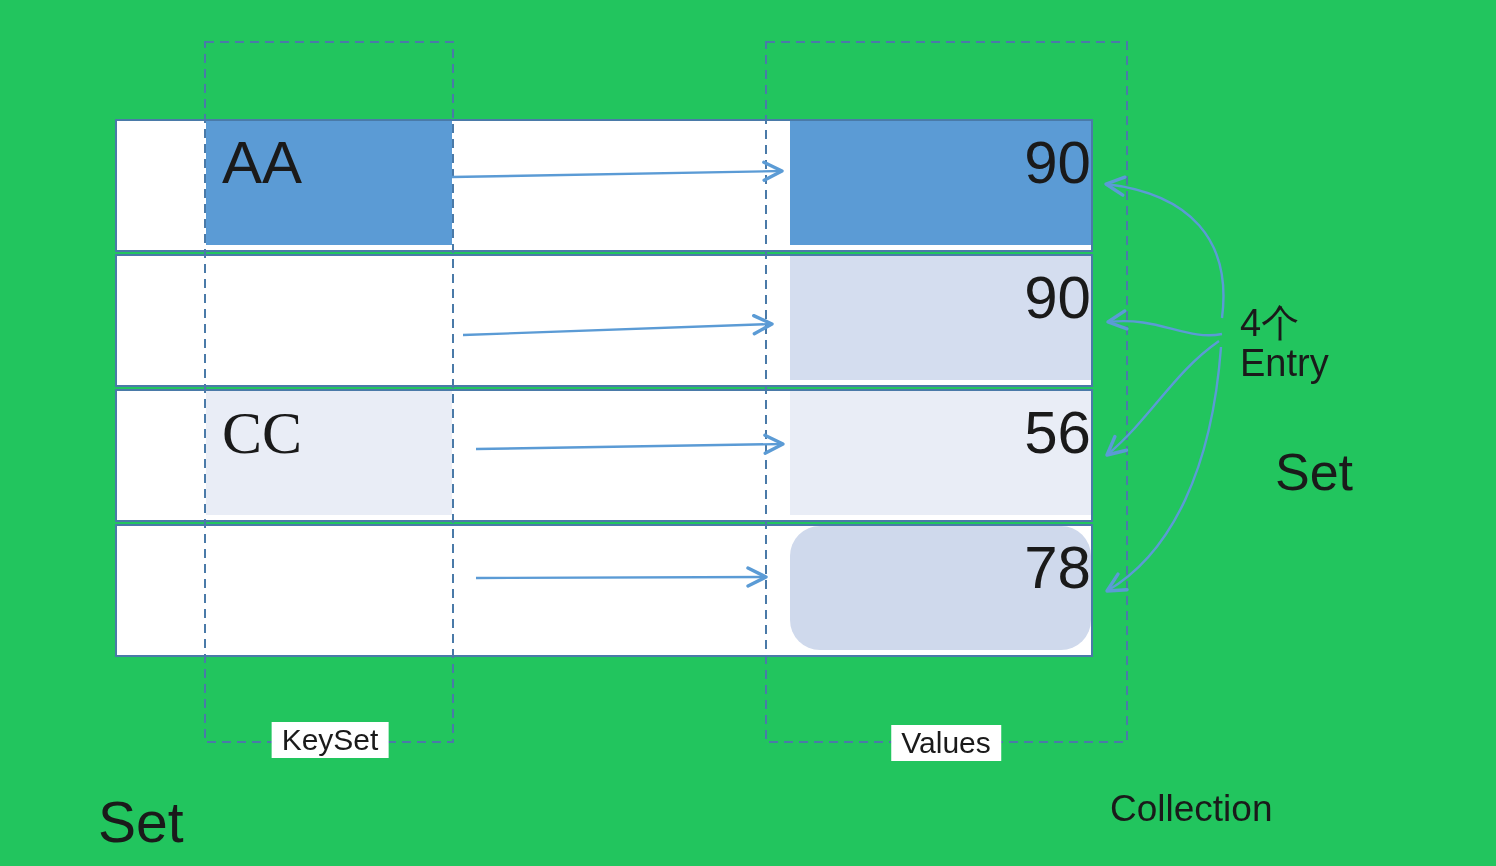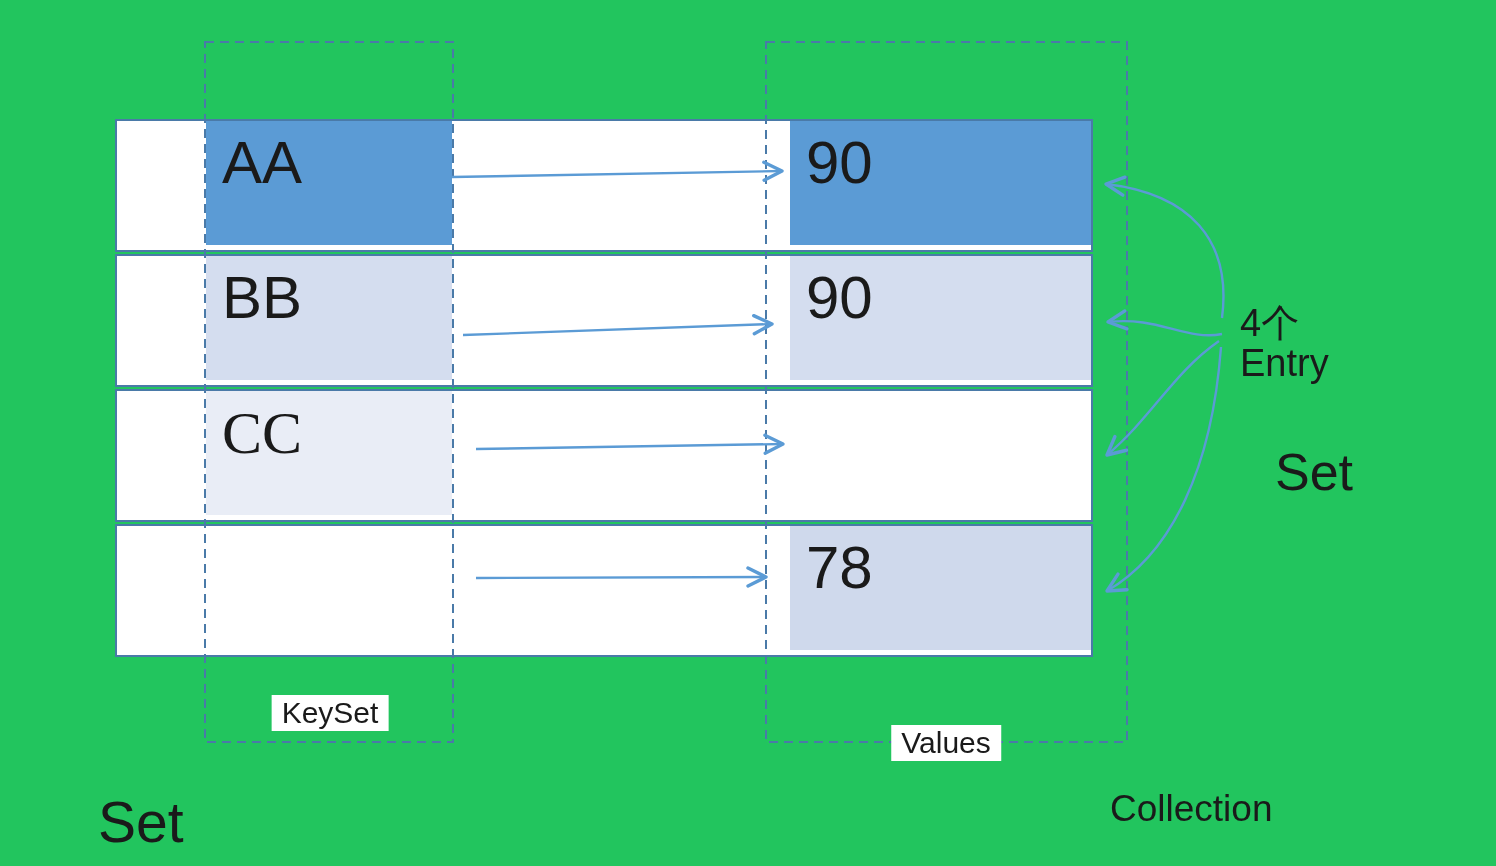--- a/index.html
+++ b/index.html
@@ -9,21 +9,21 @@
   }
   .abs{position:absolute;box-sizing:border-box;}
   .table-row{
     border:2px solid #4a7aa8;background:#ffffff;z-index:1;
   }
   .cell{
     z-index:2;font-size:60px;line-height:1;padding:12px 0 0 16px;
     color:#1a1a1a;white-space:nowrap;
   }
   .key-cell{left:206px;width:246px;height:124px;}
-  .value-cell{left:790px;width:301px;height:124px;}
+  .value-cell{left:790px;width:301px;height:124px;text-align:right;}
   #overlay{position:absolute;left:0;top:0;z-index:5;pointer-events:none;}
   .boundary-label{
     z-index:6;font-size:30px;line-height:1.2;background:#ffffff;
     padding:0 10px;transform:translateX(-50%);color:#1a1a1a;
   }
   .annotation{
     left:1240px;top:303px;font-size:38px;line-height:40px;z-index:6;
   }
   .big-bold{font-weight:normal;line-height:1;z-index:6;}
   #set-right{left:1275px;top:446px;font-size:52px;}
@@ -34,26 +34,26 @@
 <body>
 
 <div id="canvas">
 
   <div class="abs table-row" style="left:115px;top:119px;width:978px;height:133px;"></div>
   <div class="abs table-row" style="left:115px;top:254px;width:978px;height:133px;"></div>
   <div class="abs table-row" style="left:115px;top:389px;width:978px;height:133px;"></div>
   <div class="abs table-row" style="left:115px;top:524px;width:978px;height:133px;"></div>
 
   <div class="abs cell key-cell" style="top: 121px; background-color: rgb(91, 155, 213);">AA</div>
-  <div class="abs cell key-cell" style="top: 256px; background-color: rgb(212, 221, 239);">BB</div>
   <div class="abs cell key-cell" style="top: 391px; background-color: rgb(233, 237, 246); font-family: Liberation Serif, serif;">CC</div>
 
   <div class="abs cell value-cell" style="top: 121px; background-color: rgb(91, 155, 213);">90</div>
   <div class="abs cell value-cell" style="top: 256px; background-color: rgb(212, 221, 239);">90</div>
-  <div class="abs cell value-cell" style="top: 526px; background-color: rgb(207, 217, 236);">78</div>
+  <div class="abs cell value-cell" style="top: 391px; background-color: rgb(233, 237, 246);">56</div>
+  <div class="abs cell value-cell" style="top: 526px; background-color: rgb(207, 217, 236); border-radius: 30px;">78</div>
 
   <svg id="overlay" width="1496" height="866" viewBox="0 0 1496 866">
     <defs>
       <marker id="vhead" viewBox="0 0 12 12" refX="10.5" refY="6" markerWidth="10" markerHeight="10" orient="auto-start-reverse" markerUnits="strokeWidth">
         <path d="M 1.5 1.5 L 10.5 6 L 1.5 10.5" fill="none" stroke="#5b9bd5" stroke-width="1.7" stroke-linecap="round" stroke-linejoin="round"></path>
       </marker>
     </defs>
 
     <rect x="205" y="42" width="248" height="700" fill="none" stroke="#4a7aa8" stroke-width="2" stroke-dasharray="9 6"></rect>
     <rect x="766" y="42" width="361" height="700" fill="none" stroke="#4a7aa8" stroke-width="2" stroke-dasharray="9 6"></rect>
@@ -62,21 +62,21 @@
     <path d="M 463 335 L 772 324" fill="none" stroke="#5b9bd5" stroke-width="2.4" marker-end="url(#vhead)"></path>
     <path d="M 476 449 L 783 444" fill="none" stroke="#5b9bd5" stroke-width="2.4" marker-end="url(#vhead)"></path>
     <path d="M 476 578 L 766 577" fill="none" stroke="#5b9bd5" stroke-width="2.4" marker-end="url(#vhead)"></path>
 
     <path d="M 1222 318 C 1232 240 1190 194 1106 184" fill="none" stroke="#5b9bd5" stroke-width="2.4" marker-end="url(#vhead)"></path>
     <path d="M 1222 334 C 1186 341 1158 316 1108 322" fill="none" stroke="#5b9bd5" stroke-width="2.4" marker-end="url(#vhead)"></path>
     <path d="M 1219 341 C 1173 373 1152 417 1107 455" fill="none" stroke="#5b9bd5" stroke-width="2.4" marker-end="url(#vhead)"></path>
     <path d="M 1221 347 C 1212 468 1172 553 1107 591" fill="none" stroke="#5b9bd5" stroke-width="2.4" marker-end="url(#vhead)"></path>
   </svg>
 
-  <div class="abs boundary-label" style="left:330px;top:695px;">KeySet</div>
+  <div class="abs boundary-label" style="left:330px;top:722px;">KeySet</div>
   <div class="abs boundary-label" style="left:946px;top:725px;">Values</div>
 
   <div class="abs annotation">
     <div>4个</div>
     <div>Entry</div>
   </div>
 
   <div class="abs big-bold" id="set-right">Set</div>
   <div class="abs big-bold" id="set-bottom">Set</div>
   <div class="abs big-bold" id="collection-bottom">Collection</div>

